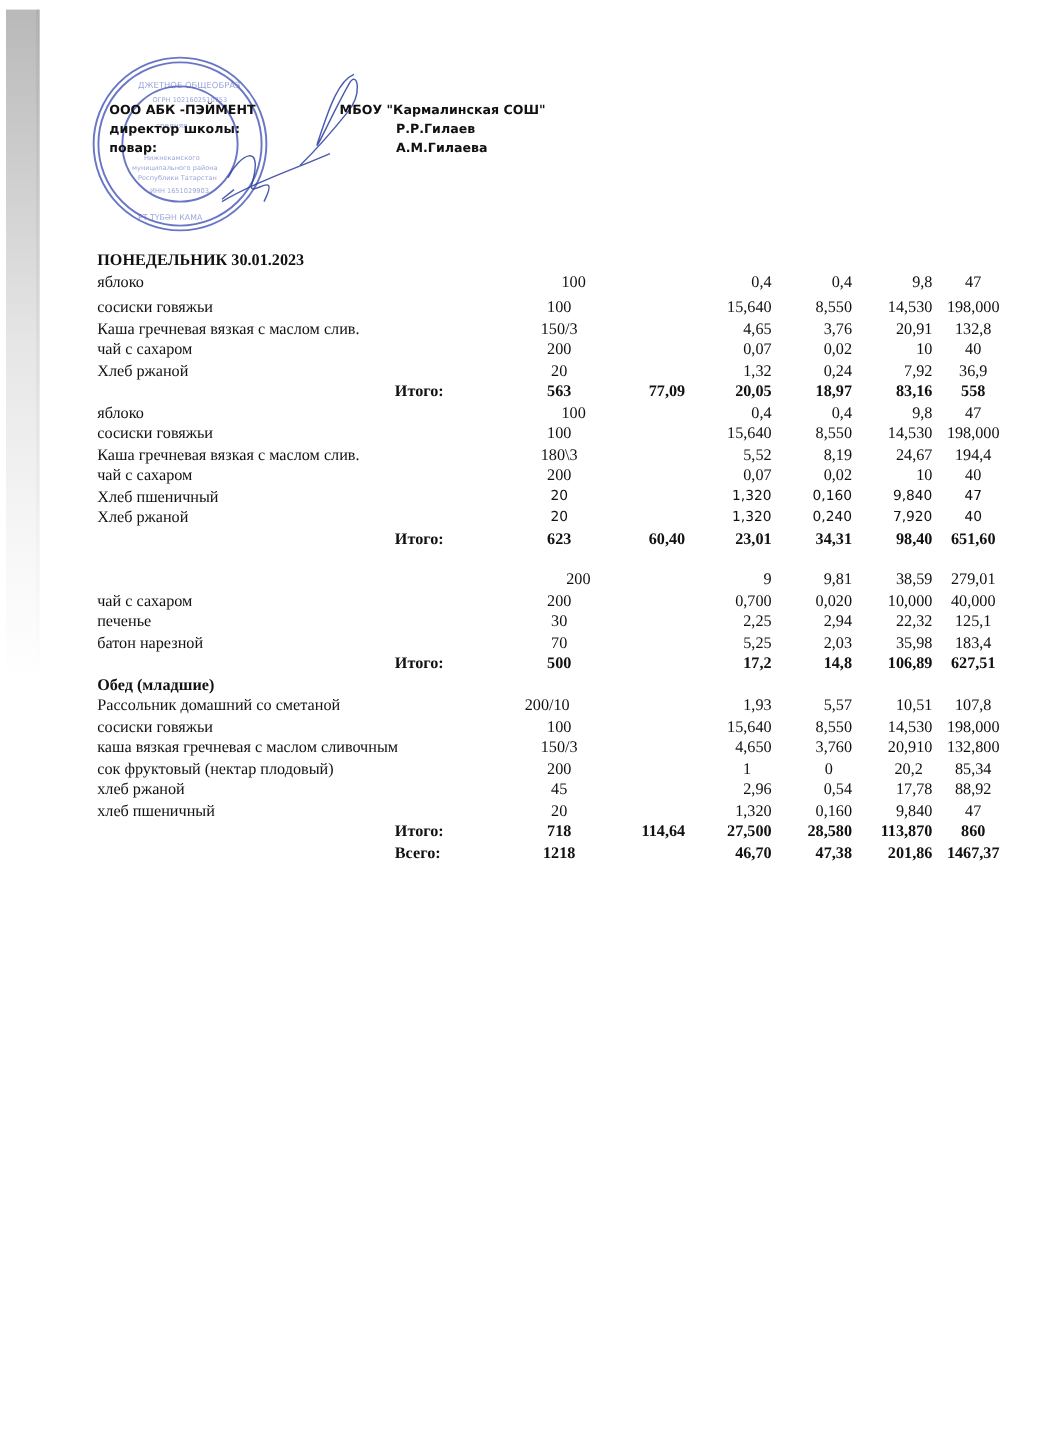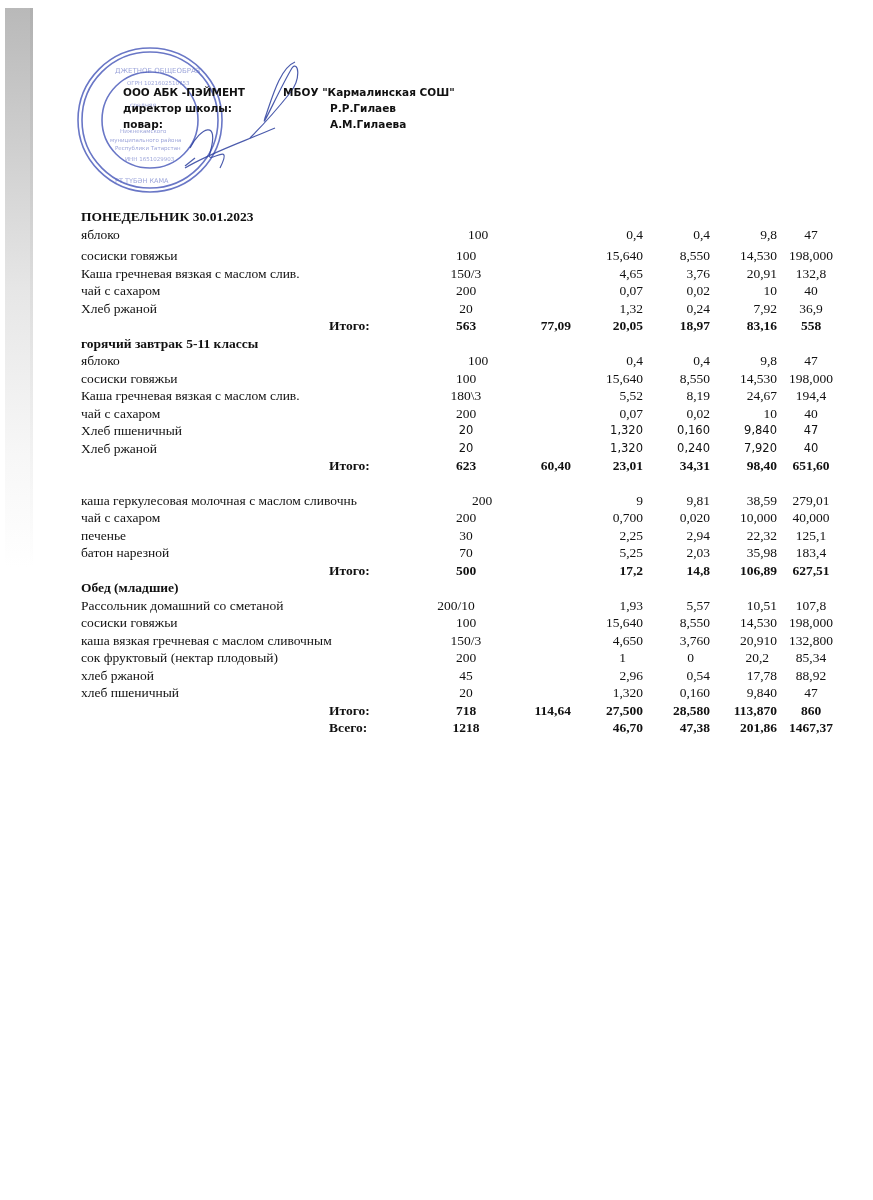--- a/index.html
+++ b/index.html
@@ -18,21 +18,20 @@
       opacity: .5;
     }
     .stamp {
       position: absolute; left: 75px; top: 45px; width: 150px; height: 150px;
     }
     .signature { position: absolute; left: 180px; top: 58px; width: 130px; height: 120px; }
     .head-left {
       position: absolute; left: 91px; top: 84px;
       font-family: "DejaVu Sans", sans-serif; font-weight: bold; font-size: 10.5px; line-height: 16px;
       color: #111;
-      margin-left: 32px;
     }
     .head-right {
       position: absolute; left: 283px; top: 84px;
       font-family: "DejaVu Sans", sans-serif; font-weight: bold; font-size: 10.5px; line-height: 16px;
       color: #111;
     }
     .head-right .indent { padding-left: 47px; }
     .doc { position: absolute; left: 81px; top: 208px; width: 700px; }
     .row { position: relative; height: 17.5px; font-size: 13.5px; line-height: 17.5px; white-space: nowrap; }
     .row .name { position: absolute; left: 0; }
@@ -143,23 +142,20 @@
     <span class="total-label">Итого:</span>
     <span class="c c-out">563</span>
     <span class="c c-price">77,09</span>
     <span class="c c-prot">20,05</span>
     <span class="c c-fat">18,97</span>
     <span class="c c-carb">83,16</span>
     <span class="c c-cal">558</span>
   </div>
 
   <div class="row">
-    <span class="name title">горячий завтрак 5-11 классы</span>
-  </div>
-  <div class="row">
     <span class="name">яблоко</span>
     <span class="c c-out" style="left:362px">100</span>
     <span class="c c-prot">0,4</span>
     <span class="c c-fat">0,4</span>
     <span class="c c-carb">9,8</span>
     <span class="c c-cal">47</span>
   </div>
   <div class="row">
     <span class="name">сосиски говяжьи</span>
     <span class="c c-out">100</span>
@@ -206,21 +202,20 @@
     <span class="c c-price">60,40</span>
     <span class="c c-prot">23,01</span>
     <span class="c c-fat">34,31</span>
     <span class="c c-carb">98,40</span>
     <span class="c c-cal">651,60</span>
   </div>
 
   <div class="gap"></div>
 
   <div class="row">
-    <span class="name">каша геркулесовая молочная с маслом сливочнь</span>
     <span class="c c-out" style="left:366px">200</span>
     <span class="c c-prot">9</span>
     <span class="c c-fat">9,81</span>
     <span class="c c-carb">38,59</span>
     <span class="c c-cal">279,01</span>
   </div>
   <div class="row">
     <span class="name">чай с сахаром</span>
     <span class="c c-out">200</span>
     <span class="c c-prot">0,700</span>

